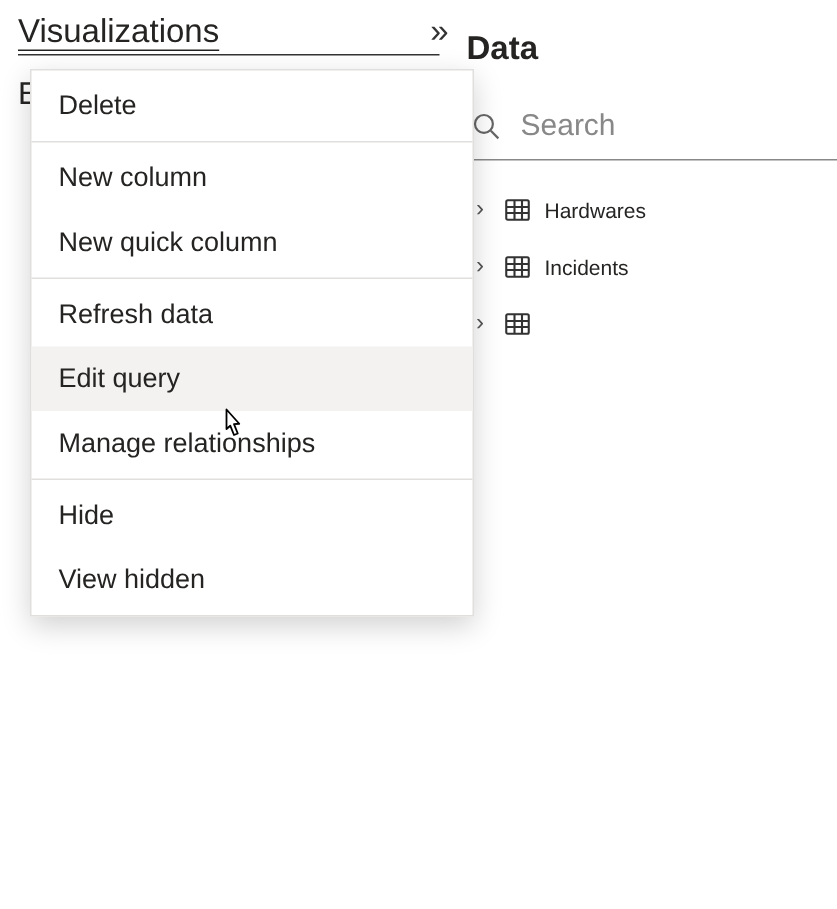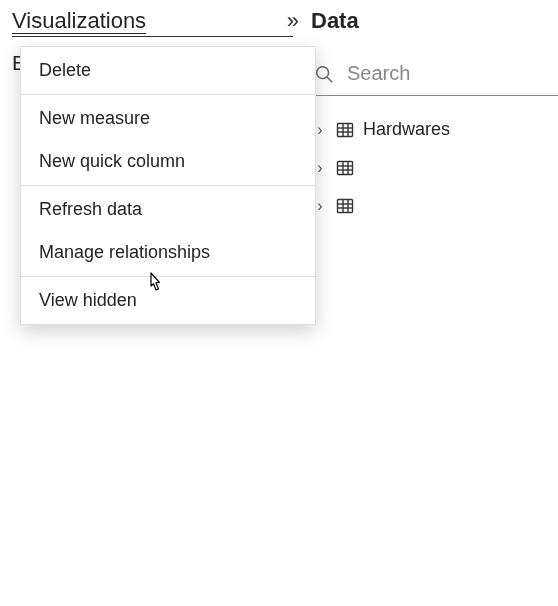--- a/index.html
+++ b/index.html
@@ -50,24 +50,25 @@
     .data-panel {
       flex: 1;
       padding: 8px 0 0 0;
       min-width: 0;
     }
     .data-title {
       font-size: 22px;
       font-weight: 600;
       color: #252423;
       padding: 0 12px 6px 6px;
+      margin-top: 11px;
     }
     .search-row {
       display: flex;
-      align-items: center;
+      align-items: flex-start;
       gap: 12px;
       padding: 10px 8px 10px 8px;
       border-bottom: 1px solid #888;
       margin-top: 12px;
     }
     .search-icon svg { display: block; }
     .search-input {
       border: none;
       outline: none;
       font-size: 20px;
@@ -88,21 +89,21 @@
     }
     .tree-chev {
       color: #555;
       font-size: 16px;
       width: 14px;
       display: inline-flex;
       justify-content: center;
     }
     .tree-icon svg { display: block; }
     .tree-label {
-      font-size: 18px;
+      font-size: 14px;
       color: #252423;
     }
 
     
     .ctx-menu {
       position: absolute;
       top: 46px;
       left: 20px;
       width: 296px;
       background: #fff;
@@ -174,46 +175,49 @@
           <span class="tree-chev">›</span>
           <span class="tree-icon">
             <svg width="20" height="20" viewBox="0 0 20 20" fill="none" stroke="#333" stroke-width="1.4">
               <rect x="2.5" y="3.5" width="15" height="13" rx="1"></rect>
               <line x1="2.5" y1="8" x2="17.5" y2="8"></line>
               <line x1="2.5" y1="12" x2="17.5" y2="12"></line>
               <line x1="8" y1="3.5" x2="8" y2="16.5"></line>
               <line x1="13" y1="3.5" x2="13" y2="16.5"></line>
             </svg>
           </span>
+          <span class="tree-label">Incidents</span>
         </div>
         <div class="tree-item">
           <span class="tree-chev">›</span>
           <span class="tree-icon">
             <svg width="20" height="20" viewBox="0 0 20 20" fill="none" stroke="#333" stroke-width="1.4">
               <rect x="2.5" y="3.5" width="15" height="13" rx="1"></rect>
               <line x1="2.5" y1="8" x2="17.5" y2="8"></line>
               <line x1="2.5" y1="12" x2="17.5" y2="12"></line>
               <line x1="8" y1="3.5" x2="8" y2="16.5"></line>
               <line x1="13" y1="3.5" x2="13" y2="16.5"></line>
             </svg>
           </span>
         </div>
       </div>
   </div>
 </div>
 
 <div class="ctx-menu" id="ctx">
     <div class="ctx-item">Delete</div>
     <div class="ctx-sep"></div>
-    <div class="ctx-item">New measure</div>
+    <div class="ctx-item">New column</div>
     <div class="ctx-item">New quick column</div>
     <div class="ctx-sep"></div>
     <div class="ctx-item">Refresh data</div>
+    <div class="ctx-item hovered">Edit query</div>
     <div class="ctx-item">Manage relationships</div>
     <div class="ctx-sep"></div>
+    <div class="ctx-item">Hide</div>
     <div class="ctx-item">View hidden</div>
   </div>
 
 <div class="cursor-icon">
   <svg width="22" height="26" viewBox="0 0 22 26">
     <path d="M7 3 L7 16 L9.5 13.8 L12 20 L14.5 19 L12 12.7 L15.5 12.5 Z" fill="#fff" stroke="#000" stroke-width="1.2" stroke-linejoin="round"></path>
   </svg>
 </div>
 
 </body></html>

